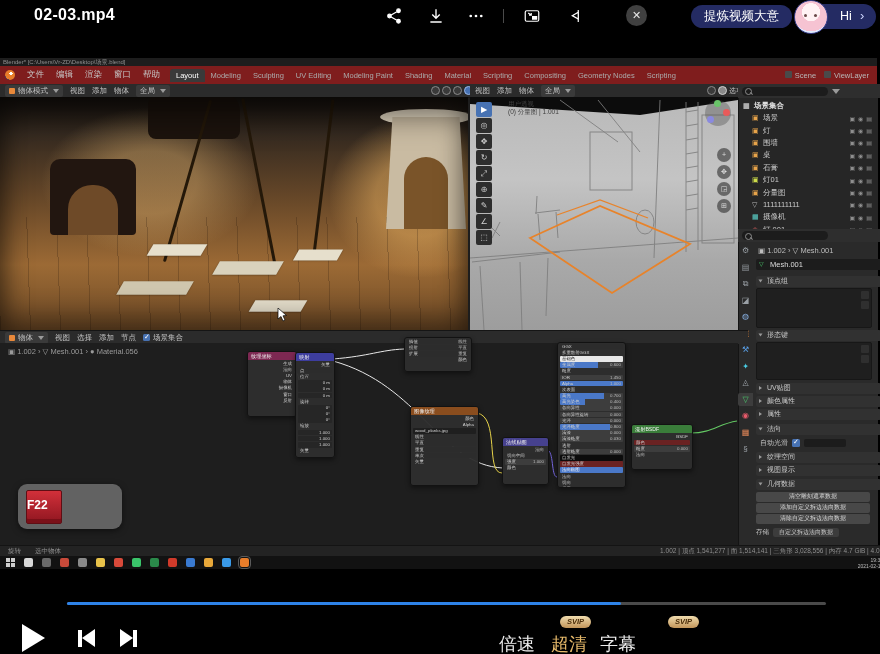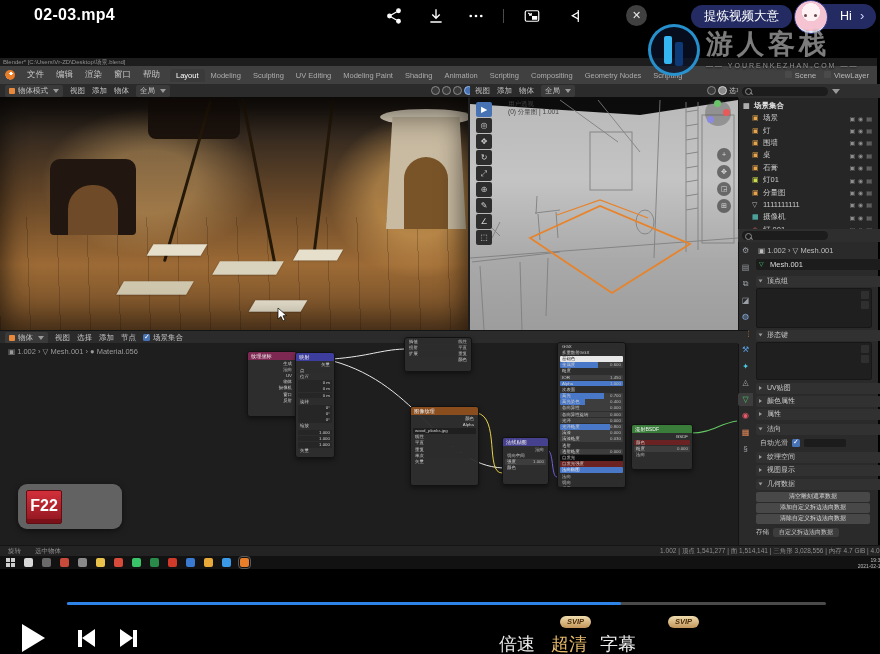--- a/index.html
+++ b/index.html
@@ -13,21 +13,21 @@
   .closebtn{left:626px;top:5px;width:21px;height:21px;border-radius:50%;background:rgba(255,255,255,.25);color:#e8e8e8;font-size:11px;text-align:center;line-height:21px;cursor:pointer;}
   .pill{top:5px;height:23px;background:#242b63;border-radius:13px;color:#fff;font-size:12.5px;line-height:23px;padding:0 13px;white-space:nowrap;cursor:pointer;}
   .hipill{left:800px;top:4px;width:76px;height:25px;background:#242b63;border-radius:14px;color:#fff;}
   .hitxt{left:40px;top:0;font-size:12.5px;line-height:25px;color:#fff;}
   .hichev{left:60px;top:0;font-size:13px;line-height:24px;color:#cfd6ff;}
   .avatar{left:794px;top:0;width:32px;height:32px;border-radius:50%;background:radial-gradient(circle at 50% 35%,#fff2f4 0 34%,#f6c3d2 35% 72%,#dfeaff 73%);border:1px solid #39408a;}
   .avatar:before{content:"";position:absolute;left:9px;top:13px;width:3px;height:3px;border-radius:50%;background:#6a4a4a;box-shadow:10px 0 0 #6a4a4a;}
   
   .bwin{left:0;top:58px;width:877px;height:511px;background:#1d1d1d;}
   .wintitle{left:3px;top:58px;width:500px;font-size:6px;color:#8f8f8f;white-space:nowrap;}
-  .menubar{left:0;top:66px;width:877px;height:18px;background:#404040;border-bottom:1px solid #101010;display:flex;align-items:center;}
+  .menubar{left:0;top:66px;width:877px;height:18px;background:#7f1d1d;border-bottom:1px solid #101010;display:flex;align-items:center;}
   .blogo{width:10px;height:10px;border-radius:50%;background:radial-gradient(circle at 60% 35%,#fff 0 18%,#e87d2a 19% 70%,#265787 71%);margin:0 6px 0 5px;}
   .bmenu{font-size:8.5px;color:#c6c6c6;padding:0 6px;cursor:pointer;}
   .tabs{display:flex;margin-left:4px;}
   .tab{font-size:7.5px;color:#ababab;padding:2px 6px;border-radius:3px 3px 0 0;cursor:pointer;white-space:nowrap;}
   .tab.active{background:#3a3a3a;color:#fff;}
   .mbright{margin-left:auto;display:flex;align-items:center;gap:8px;padding-right:8px;font-size:7.5px;color:#b8b8b8;}
   .mbright .mini{width:7px;height:7px;background:#4a4a4a;border-radius:1px;display:inline-block;margin-right:3px;}
   
   .vphead{top:84px;height:13px;background:#2b2b2b;border-bottom:1px solid #151515;display:flex;align-items:center;font-size:7.5px;color:#c4c4c4;gap:7px;padding:0 5px;}
   .modechip{display:flex;align-items:center;gap:3px;background:#3a3a3a;border-radius:2px;padding:1px 4px;cursor:pointer;}
@@ -142,21 +142,21 @@
   .sitewm{right:3px;top:620px;font-size:26px;font-weight:bold;color:#ff4f8b;-webkit-text-stroke:1px #ffd9e6;text-shadow:0 0 4px #b30050,0 0 1px #7a0030;letter-spacing:-.5px;white-space:nowrap;}
   
   .wmtop{left:648px;top:24px;width:232px;height:58px;}
   .wmlogo{left:0;top:0;width:46px;height:46px;border-radius:50%;background:rgba(10,18,40,.72);border:3px solid rgba(42,159,224,.9);}
   .wmlogo:before{content:"";position:absolute;left:13px;top:9px;width:8px;height:28px;background:#35b5f2;border-radius:2px;}
   .wmlogo:after{content:"";position:absolute;left:24px;top:15px;width:8px;height:24px;background:#0d3a77;border-radius:2px;}
   .wmname{left:58px;top:2px;font-size:27px;font-weight:bold;color:rgba(225,225,225,.55);text-shadow:0 1px 3px rgba(0,0,0,.8);letter-spacing:4px;white-space:nowrap;}
   .wmdomain{left:58px;top:38px;font-size:7px;letter-spacing:2px;color:rgba(235,235,235,.55);text-shadow:0 1px 2px #000;white-space:nowrap;}
   
   .f22wrap{left:18px;top:484px;width:104px;height:45px;background:rgba(105,105,105,.9);border-radius:9px;box-shadow:0 2px 6px rgba(0,0,0,.5);}
-  .f22key{left:8px;top:6px;width:34px;height:32px;background:linear-gradient(#d2303a,#8f1620);border:1px solid #5f0e14;border-radius:2px;box-shadow:inset 0 -4px 0 #7a1018;color:#fff;font-size:16px;font-weight:bold;text-align:center;line-height:29px;}
+  .f22key{left:8px;top:6px;width:34px;height:32px;background:linear-gradient(#d2303a,#8f1620);border:1px solid #5f0e14;border-radius:2px;box-shadow:inset 0 -4px 0 #7a1018;color:#fff;font-size:12px;font-weight:bold;text-align:left;line-height:29px;}
   .cursorA{left:277px;top:308px;}
 </style>
 </head>
 <body>
 
 <div id="stage">
 
   <div class="abs topbar"></div>
   <div class="abs vtitle">02-03.mp4</div>
 
@@ -204,21 +204,21 @@
         <span class="bmenu">窗口</span>
         <span class="bmenu">帮助</span>
       </span>
     <span class="tabs">
         <span class="tab active">Layout</span>
         <span class="tab">Modeling</span>
         <span class="tab">Sculpting</span>
         <span class="tab">UV Editing</span>
         <span class="tab">Modeling Paint</span>
         <span class="tab">Shading</span>
-        <span class="tab">Animation</span>
+        <span class="tab">Material</span>
         <span class="tab">Scripting</span>
         <span class="tab">Compositing</span>
         <span class="tab">Geometry Nodes</span>
         <span class="tab">Scripting</span>
       </span>
     <span class="mbright">
       <span><span class="mini"></span><span>Scene</span></span>
       <span><span class="mini"></span><span>ViewLayer</span></span>
     </span>
   </div>
@@ -849,25 +849,20 @@
         <span class="tico" style="--c: #e8a83a;"></span>
         <span class="tico" style="--c: #3a9ae8;"></span>
         <span class="tico active" style="--c: #e87d2a;"></span>
       </span>
     <span class="clock">
       <div>19:39</div>
       <div>2021-02-11</div>
     </span>
   </div>
 
-  <div class="abs wmtop">
-    <div class="abs wmlogo"></div>
-    <div class="abs wmname">游人客栈</div>
-    <div class="abs wmdomain">—— YOURENKEZHAN.COM ——</div>
-  </div>
 
   <div class="abs f22wrap">
     <div class="abs f22key">F22</div>
   </div>
 
   <div class="abs pbar">
       <div class="pfill" style="width: 73%;"></div>
     </div>
 
   <div class="abs playtri"></div>

